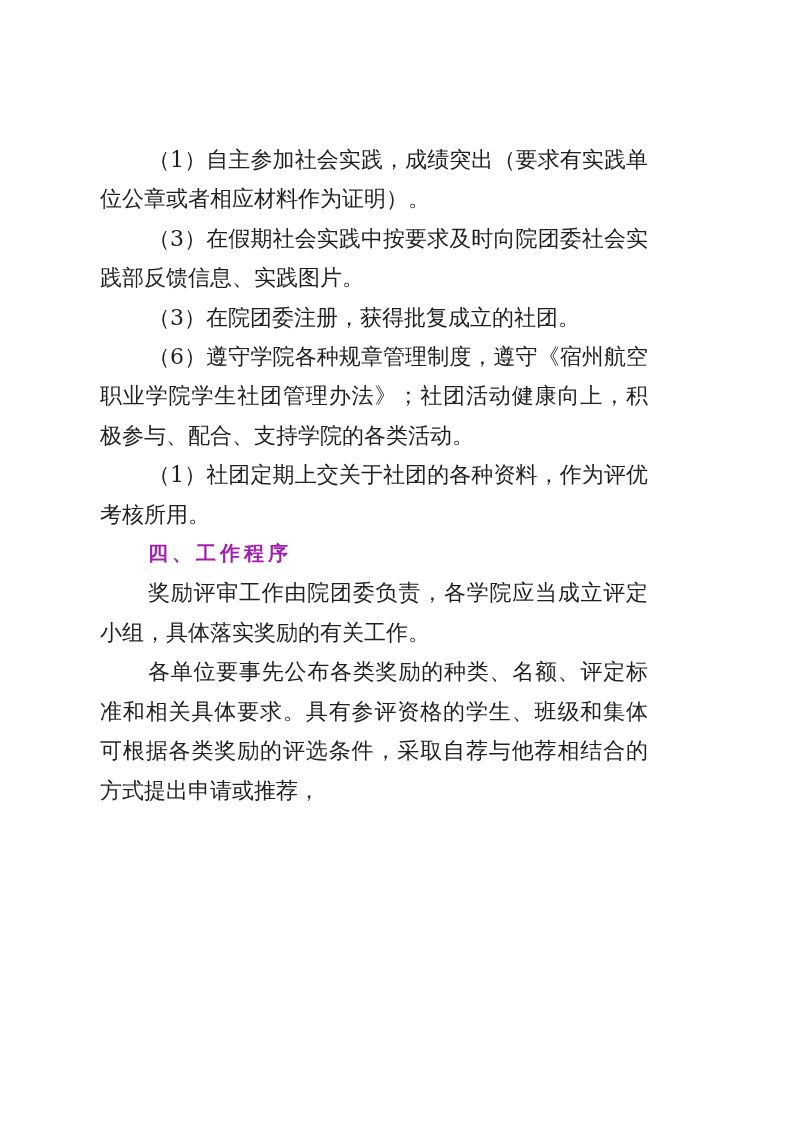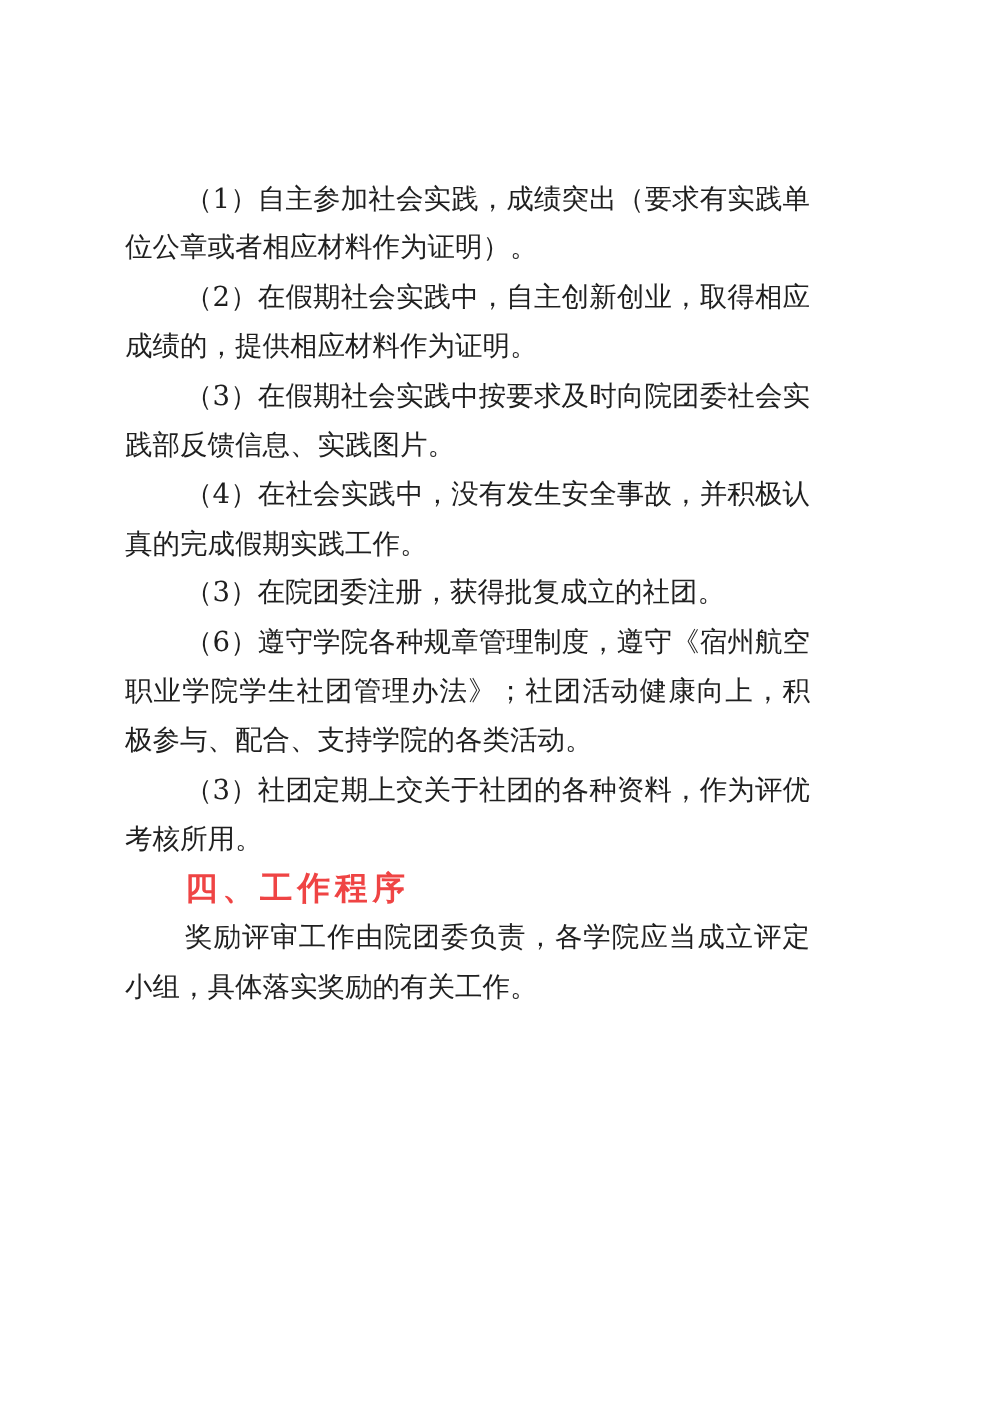--- a/index.html
+++ b/index.html
@@ -27,34 +27,33 @@
     line-height: 39.4px;
   }
   .para.body {
     font-family: "DejaVu Serif", "Liberation Serif", serif;
     font-size: 22px;
     font-weight: 400;
     color: #1f1f1f;
   }
   .para.heading {
     font-family: "DejaVu Sans", "Liberation Sans", sans-serif;
-    font-size: 26px;
+    font-size: 20px;
     font-weight: 700;
-    color: #ef4444;
+    color: #a21caf;
     letter-spacing: 4px;
   }
 </style>
 </head>
 <body>
 
 <div class="page">
   <div>
       <p class="para body">（1）自主参加社会实践，成绩突出（要求有实践单位公章或者相应材料作为证明）。</p>
-      <p class="para body">（2）在假期社会实践中，自主创新创业，取得相应成绩的，提供相应材料作为证明。</p>
       <p class="para body">（3）在假期社会实践中按要求及时向院团委社会实践部反馈信息、实践图片。</p>
-      <p class="para body">（4）在社会实践中，没有发生安全事故，并积极认真的完成假期实践工作。</p>
       <p class="para body">（3）在院团委注册，获得批复成立的社团。</p>
       <p class="para body">（6）遵守学院各种规章管理制度，遵守《宿州航空职业学院学生社团管理办法》；社团活动健康向上，积极参与、配合、支持学院的各类活动。</p>
-      <p class="para body">（3）社团定期上交关于社团的各种资料，作为评优考核所用。</p>
+      <p class="para body">（1）社团定期上交关于社团的各种资料，作为评优考核所用。</p>
       <p class="para heading">四、工作程序</p>
       <p class="para body">奖励评审工作由院团委负责，各学院应当成立评定小组，具体落实奖励的有关工作。</p>
+      <p class="para body">各单位要事先公布各类奖励的种类、名额、评定标准和相关具体要求。具有参评资格的学生、班级和集体可根据各类奖励的评选条件，采取自荐与他荐相结合的方式提出申请或推荐，</p>
     </div>
 </div>
 
 </body></html>

